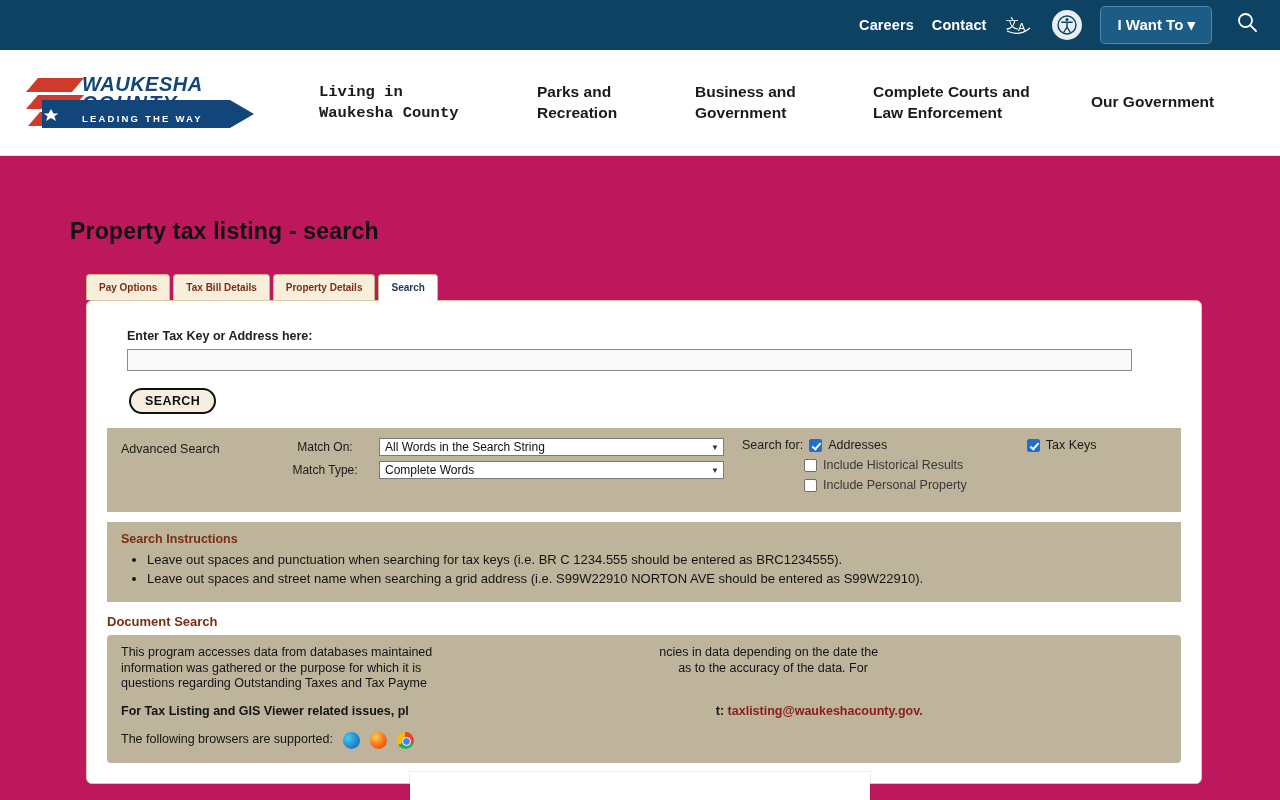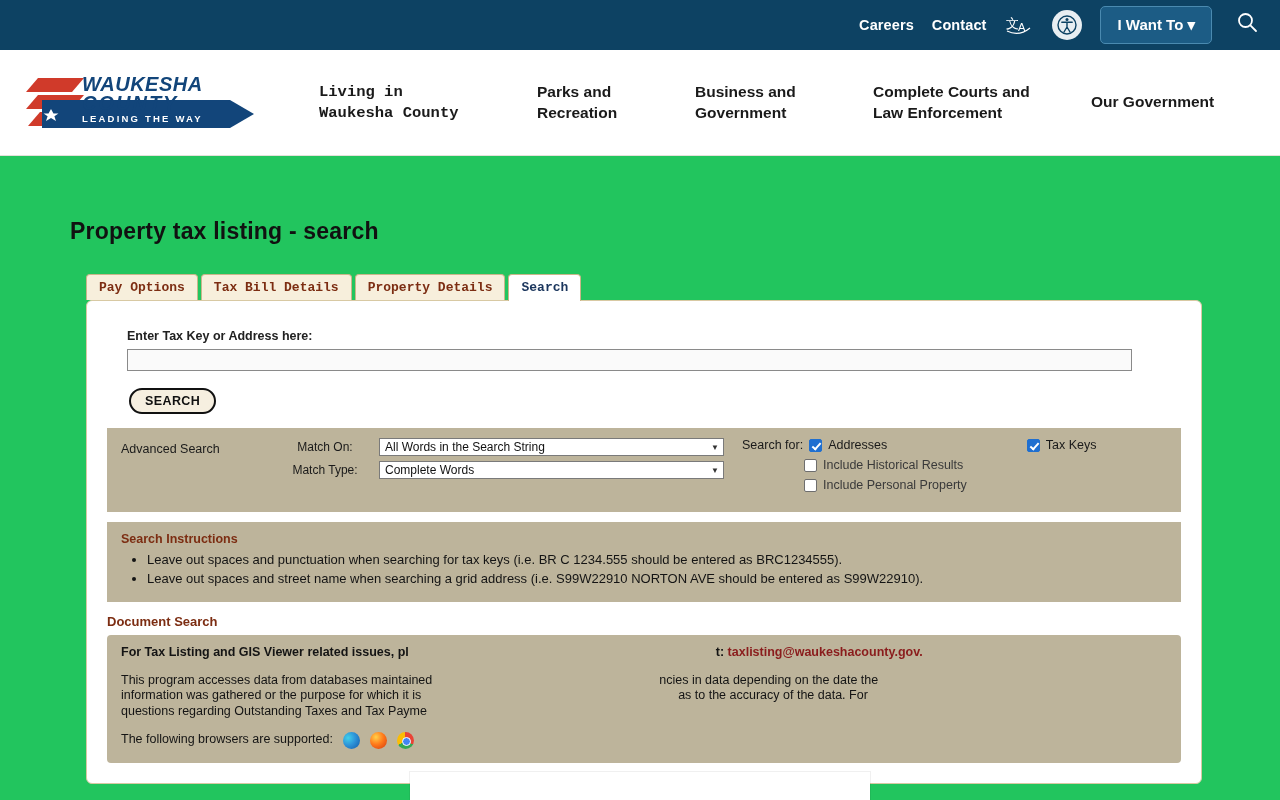--- a/index.html
+++ b/index.html
@@ -93,21 +93,21 @@
   }
   .nav-item:nth-child(1) { width: 218px; font-family: Liberation Mono, monospace; }
   .nav-item:nth-child(2) { width: 158px; }
   .nav-item:nth-child(3) { width: 178px; }
   .nav-item:nth-child(4) { width: 218px; }
   .nav-item:nth-child(5) { width: 200px; }
 
   
   .page {
     padding: 0 0 14px 0;
-    background: #22c55e;
+    background: #be185d;
     height: 644px;
     position: relative;
   }
   h1.page-title {
     margin: 0;
     padding: 62px 0 0 70px;
     font-size: 23px;
     font-weight: bold;
     color: #111;
     letter-spacing: .2px;
@@ -121,26 +121,25 @@
     gap: 3px;
     position: relative;
     z-index: 3;
   }
   .tab {
     background: #f7efdc;
     border: 1px solid #c9b68a;
     border-bottom: none;
     border-radius: 4px 4px 0 0;
     padding: 5px 12px 5px 12px;
-    font-size: 13px;
+    font-size: 10px;
     font-weight: bold;
     color: #7c2d12;
     cursor: pointer;
     line-height: 15px;
-    font-family: Liberation Mono, monospace;
   }
   .tab.active {
     background: #ffffff;
     color: #1b365d;
     padding-bottom: 6px;
     position: relative;
     top: 1px;
     border-color: #c9b68a;
   }
 
@@ -451,33 +450,33 @@
       <ul>
         <li>Leave out spaces and punctuation when searching for tax keys (i.e. BR C 1234.555 should be entered as BRC1234555).</li>
         <li>Leave out spaces and street name when searching a grid address (i.e. S99W22910 NORTON AVE should be entered as S99W22910).</li>
       </ul>
     </div>
 
     
     <div class="doc-title">Document Search</div>
     <div class="doc-box">
       <p>
-        <span class="doc-strong">For Tax Listing and GIS Viewer related issues, pl</span>
-        <span style="display:inline-block;width:300px"></span>
-        <span class="doc-strong">t:</span>
-        <a class="mail-link" href="#">taxlisting@waukeshacounty.gov.</a>
-      </p>
-      <p>
         <span>This program accesses data from databases maintained</span>
         <span style="display:inline-block;width:220px"></span>
         <span>ncies in data depending on the date the</span><br>
         <span>information was gathered or the purpose for which it is</span>
         <span style="display:inline-block;width:250px"></span>
         <span>as to the accuracy of the data. For</span><br>
         <span>questions regarding Outstanding Taxes and Tax Payme</span>
+      </p>
+      <p>
+        <span class="doc-strong">For Tax Listing and GIS Viewer related issues, pl</span>
+        <span style="display:inline-block;width:300px"></span>
+        <span class="doc-strong">t:</span>
+        <a class="mail-link" href="#">taxlisting@waukeshacounty.gov.</a>
       </p>
       <div class="browsers">
         <span>The following browsers are supported:</span>
         <span class="browser-icon b-edge"></span>
         <span class="browser-icon b-ff"></span>
         <span class="browser-icon b-chrome"></span>
       </div>
     </div>
   </div>
 

